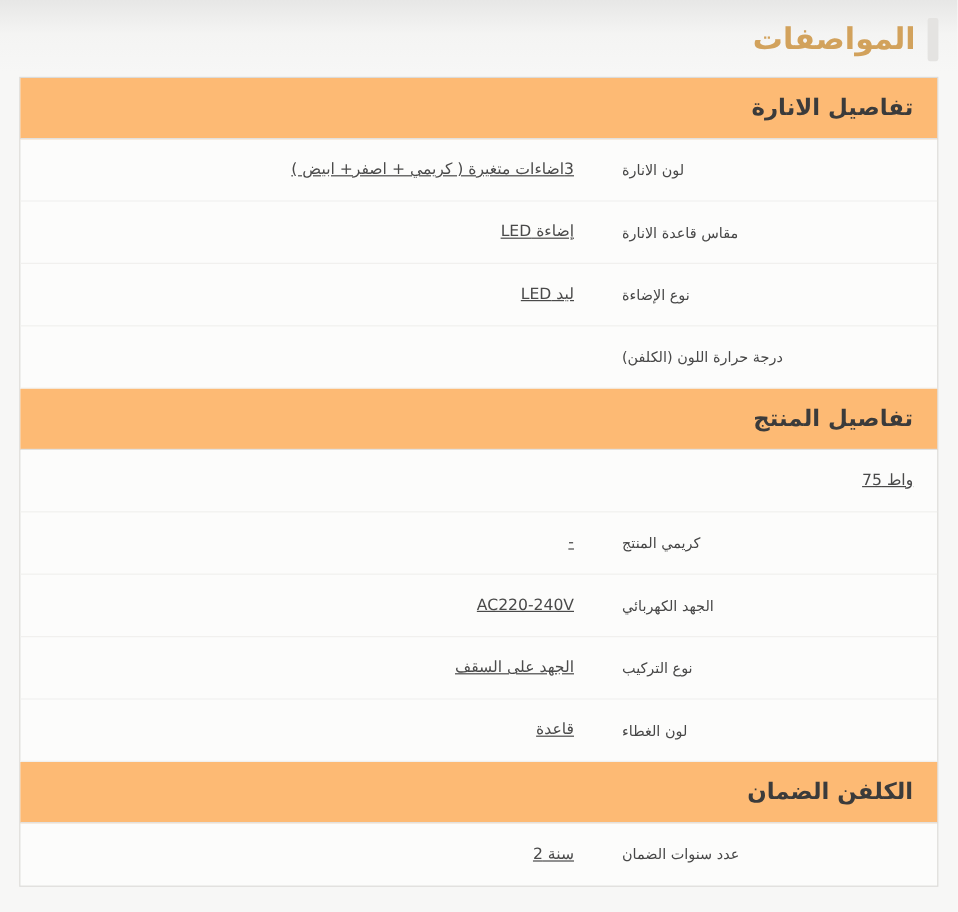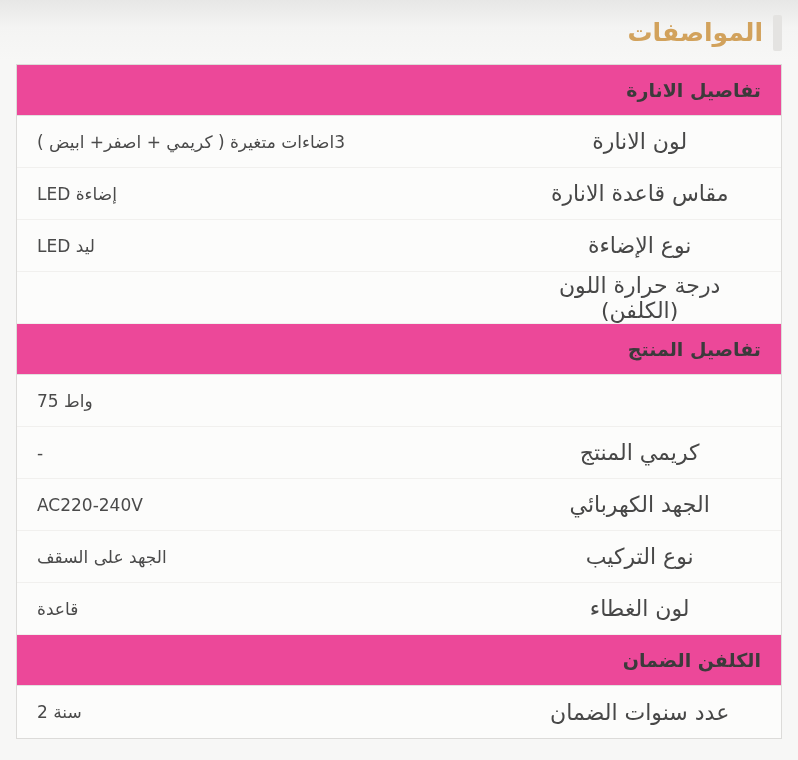--- a/index.html
+++ b/index.html
@@ -44,21 +44,21 @@
     line-height: 1.2;
     margin: 0;
   }
   
   .spec-table {
     background: #fcfcfb;
     border: 1px solid #dcdbd9;
     box-sizing: border-box;
   }
   .section-header {
-    background: #ec4899;
+    background: #fdba74;
     border-bottom: 1px solid #e2e1df;
     padding: 0 20px;
     height: 50px;
     display: flex;
     align-items: center;
     font-size: 19px;
     font-weight: bold;
     color: #3b3b3b;
   }
   .spec-row {
@@ -68,33 +68,34 @@
     border-bottom: 1px solid #f1f0ee;
     box-sizing: border-box;
   }
   .spec-row:last-child {
     border-bottom: none;
   }
   .spec-label {
     flex: 0 0 37%;
     box-sizing: border-box;
     padding: 0 20px;
-    font-size: 22px;
+    font-size: 12px;
     color: #474747;
-    text-align: center;
+    text-align: left;
     order: 0;
   }
   .spec-value {
     flex: 1 1 auto;
     box-sizing: border-box;
     padding: 0 20px;
-    font-size: 17px;
+    font-size: 13px;
     color: #4a4a4a;
-    text-align: left; 
+    text-align: right; 
     white-space: nowrap;
+    text-decoration: underline;
   }
 </style>
 </head>
 <body>
 
 <div class="page">
 
   <div class="page-header">
     <span class="accent-bar"></span>
     <h2 class="page-title">المواصفات</h2>

